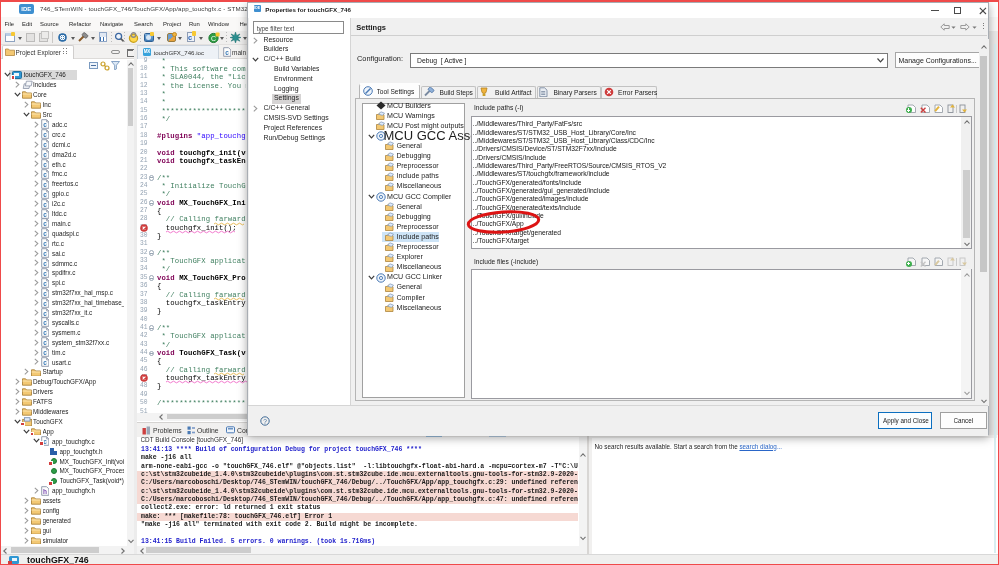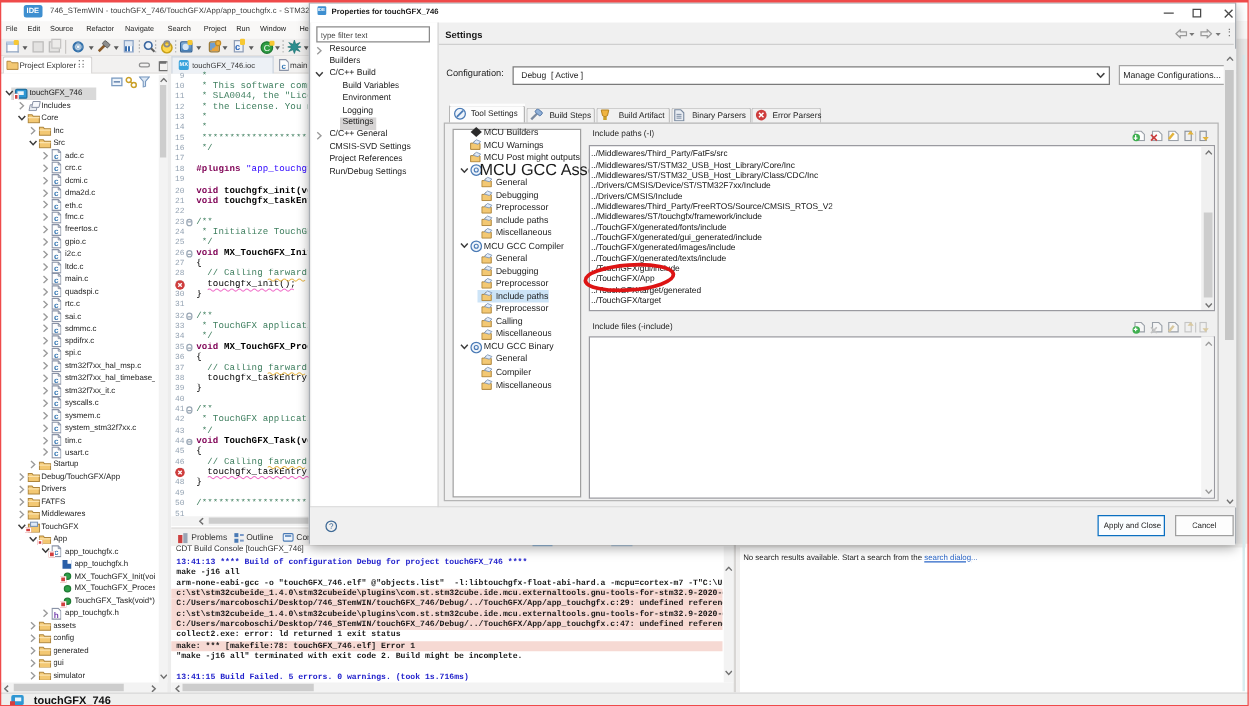--- a/index.html
+++ b/index.html
@@ -873,34 +873,34 @@
     <div class="a tx" style="left:149px;top:229.39999999999998px;height:10.4px;line-height:10.4px;font-size:7.1px;color:#1c1c1c">Include paths</div>
     <svg class="a" style="left:137.5px;top:239.89999999999998px" width="9.5" height="9">
       <path d="M0.5 3.5 L2.5 3.5 L3.5 2 L8 3.8 L8 8.5 L0.5 8.5 Z" fill="#f3c873" stroke="#ad853d" stroke-width="0.8"></path>
       <path d="M2.5 3.2 L5 0.8 L8.5 2.2 L6.5 4.4 Z" fill="#dfeafa" stroke="#7a93b5" stroke-width="0.7"></path>
     </svg>
     <div class="a tx" style="left:149px;top:239.5px;height:10.4px;line-height:10.4px;font-size:7.1px;color:#1c1c1c">Preprocessor</div>
     <svg class="a" style="left:137.5px;top:250.0px" width="9.5" height="9">
       <path d="M0.5 3.5 L2.5 3.5 L3.5 2 L8 3.8 L8 8.5 L0.5 8.5 Z" fill="#f3c873" stroke="#ad853d" stroke-width="0.8"></path>
       <path d="M2.5 3.2 L5 0.8 L8.5 2.2 L6.5 4.4 Z" fill="#dfeafa" stroke="#7a93b5" stroke-width="0.7"></path>
     </svg>
-    <div class="a tx" style="left:149px;top:249.60000000000002px;height:10.4px;line-height:10.4px;font-size:7.1px;color:#1c1c1c">Calling</div>
+    <div class="a tx" style="left:149px;top:249.60000000000002px;height:10.4px;line-height:10.4px;font-size:7.1px;color:#1c1c1c">Explorer</div>
     <svg class="a" style="left:137.5px;top:260.09999999999997px" width="9.5" height="9">
       <path d="M0.5 3.5 L2.5 3.5 L3.5 2 L8 3.8 L8 8.5 L0.5 8.5 Z" fill="#f3c873" stroke="#ad853d" stroke-width="0.8"></path>
       <path d="M2.5 3.2 L5 0.8 L8.5 2.2 L6.5 4.4 Z" fill="#dfeafa" stroke="#7a93b5" stroke-width="0.7"></path>
     </svg>
     <div class="a tx" style="left:149px;top:259.7px;height:10.4px;line-height:10.4px;font-size:7.1px;color:#1c1c1c">Miscellaneous</div>
     <svg class="a" style="left:120px;top:272.4px" width="7" height="5">
       <path d="M0.8 0.8 L3.5 3.8 L6.2 0.8" fill="none" stroke="#3c3c3c" stroke-width="1.2"></path>
     </svg>
     <svg class="a" style="left:128px;top:270.2px" width="10" height="10">
       <circle cx="5" cy="5" r="4.2" fill="#eef4fb" stroke="#4a7ab5" stroke-width="1"></circle>
       <circle cx="5" cy="5" r="1.6" fill="none" stroke="#4a7ab5" stroke-width="0.9"></circle>
     </svg>
-    <div class="a tx" style="left:139.5px;top:269.8px;height:10.4px;line-height:10.4px;font-size:7.1px;color:#1c1c1c">MCU GCC Binary</div>
+    <div class="a tx" style="left:139.5px;top:269.8px;height:10.4px;line-height:10.4px;font-size:7.1px;color:#1c1c1c">MCU GCC Linker</div>
     <svg class="a" style="left:137.5px;top:280.29999999999995px" width="9.5" height="9">
       <path d="M0.5 3.5 L2.5 3.5 L3.5 2 L8 3.8 L8 8.5 L0.5 8.5 Z" fill="#f3c873" stroke="#ad853d" stroke-width="0.8"></path>
       <path d="M2.5 3.2 L5 0.8 L8.5 2.2 L6.5 4.4 Z" fill="#dfeafa" stroke="#7a93b5" stroke-width="0.7"></path>
     </svg>
     <div class="a tx" style="left:149px;top:279.9px;height:10.4px;line-height:10.4px;font-size:7.1px;color:#1c1c1c">General</div>
     <svg class="a" style="left:137.5px;top:290.4px" width="9.5" height="9">
       <path d="M0.5 3.5 L2.5 3.5 L3.5 2 L8 3.8 L8 8.5 L0.5 8.5 Z" fill="#f3c873" stroke="#ad853d" stroke-width="0.8"></path>
       <path d="M2.5 3.2 L5 0.8 L8.5 2.2 L6.5 4.4 Z" fill="#dfeafa" stroke="#7a93b5" stroke-width="0.7"></path>
     </svg>
     <div class="a tx" style="left:149px;top:290.0px;height:10.4px;line-height:10.4px;font-size:7.1px;color:#1c1c1c">Compiler</div>

